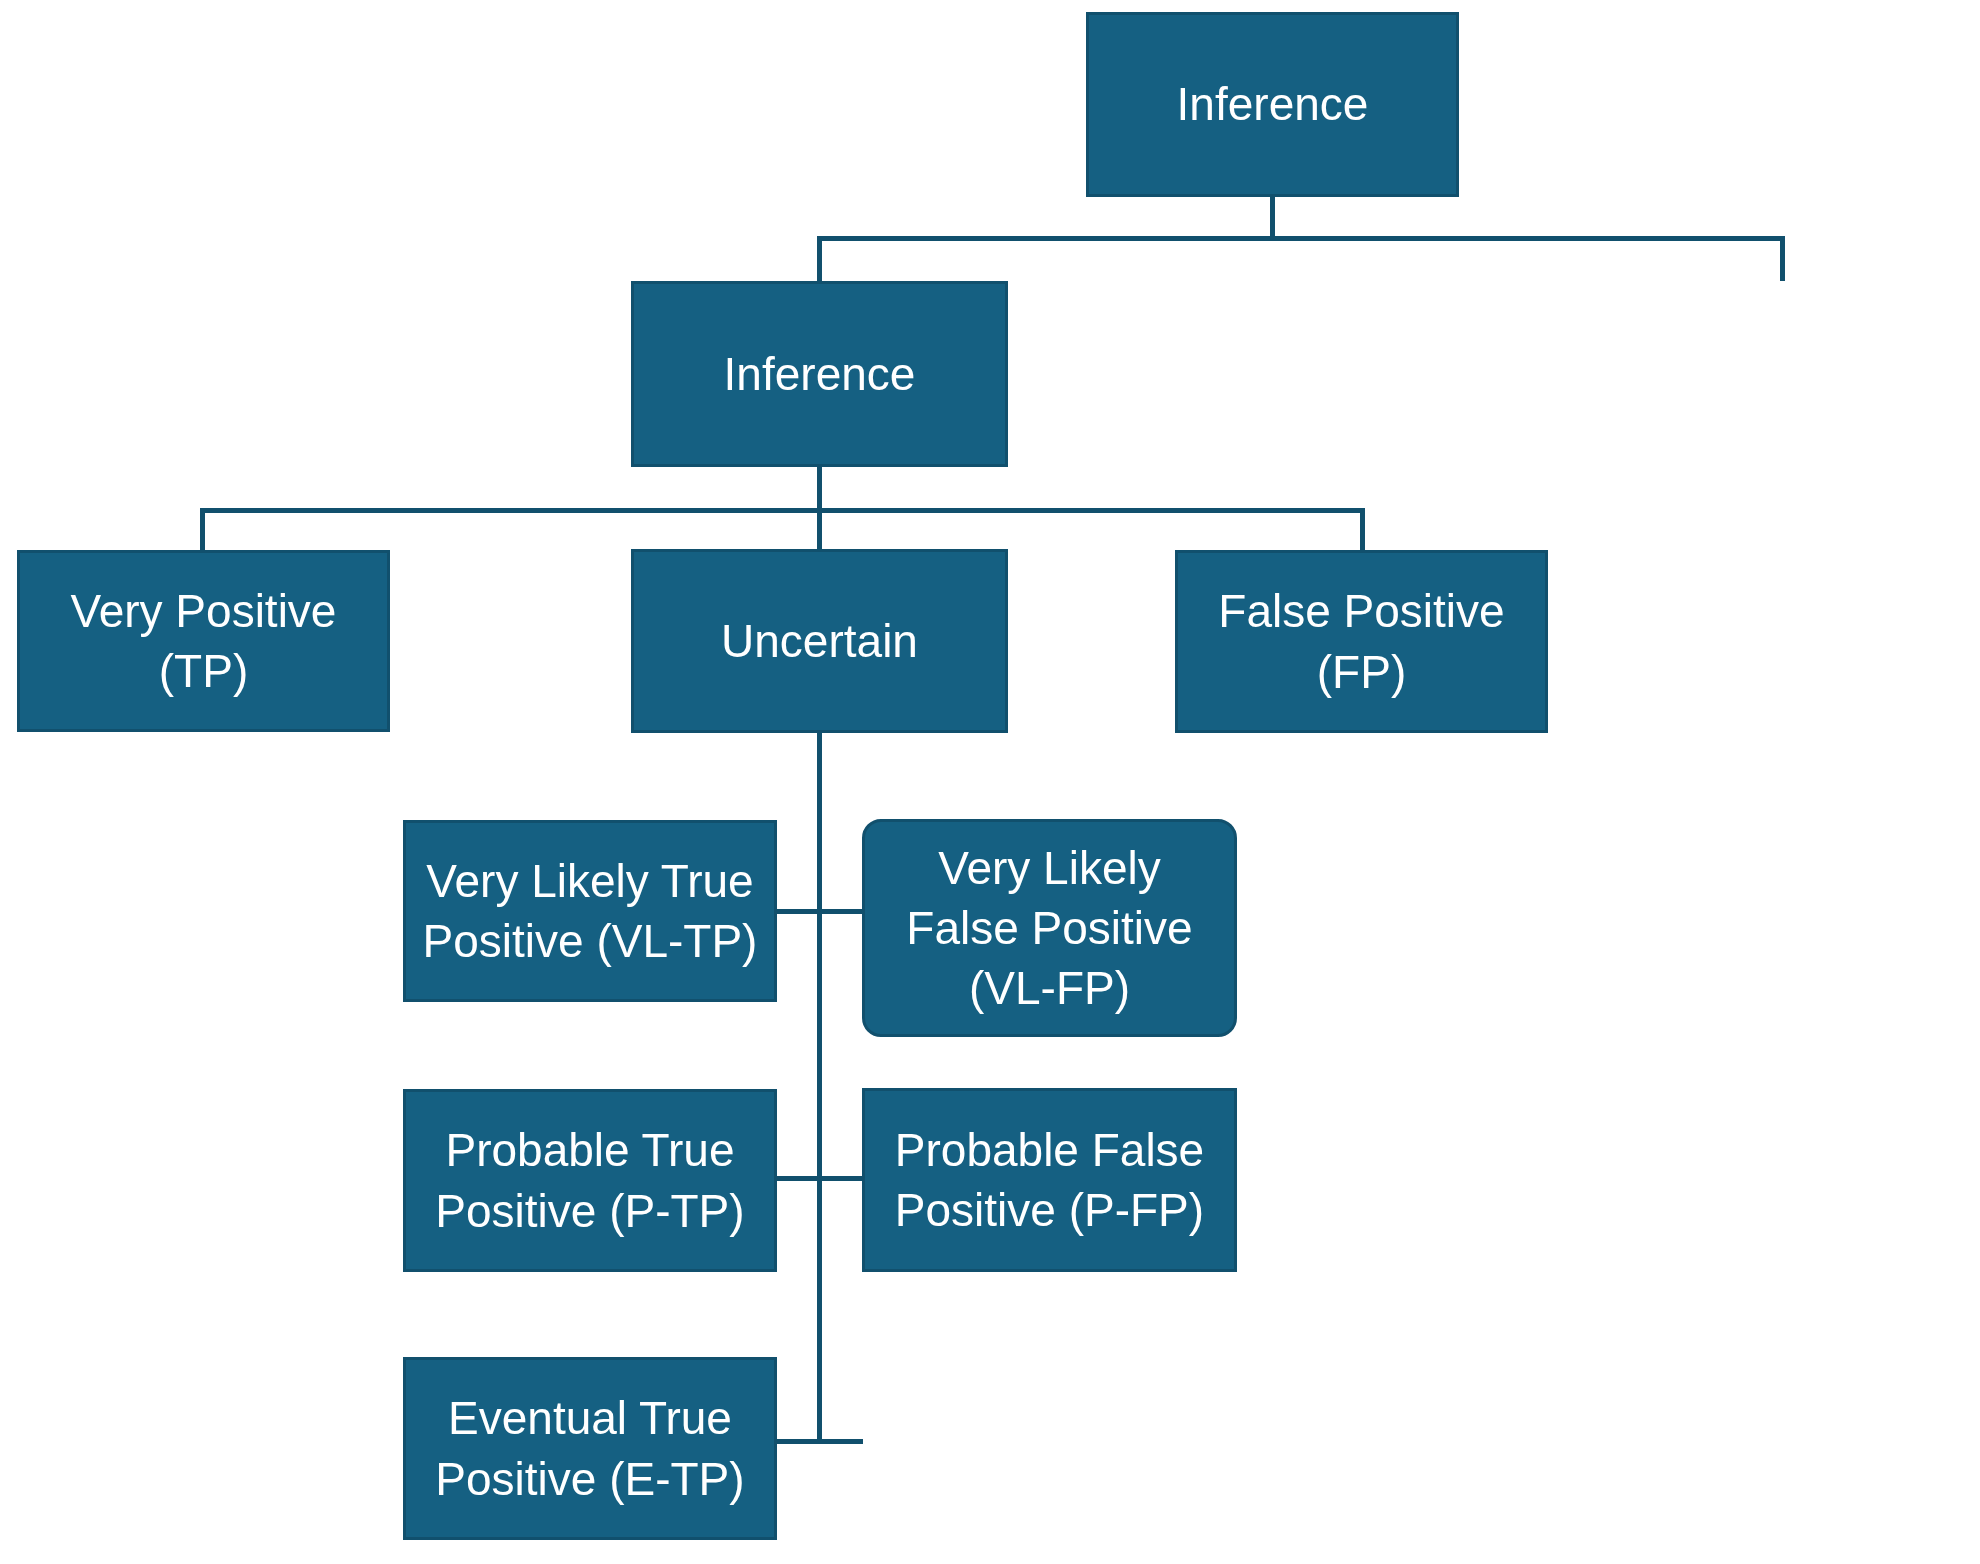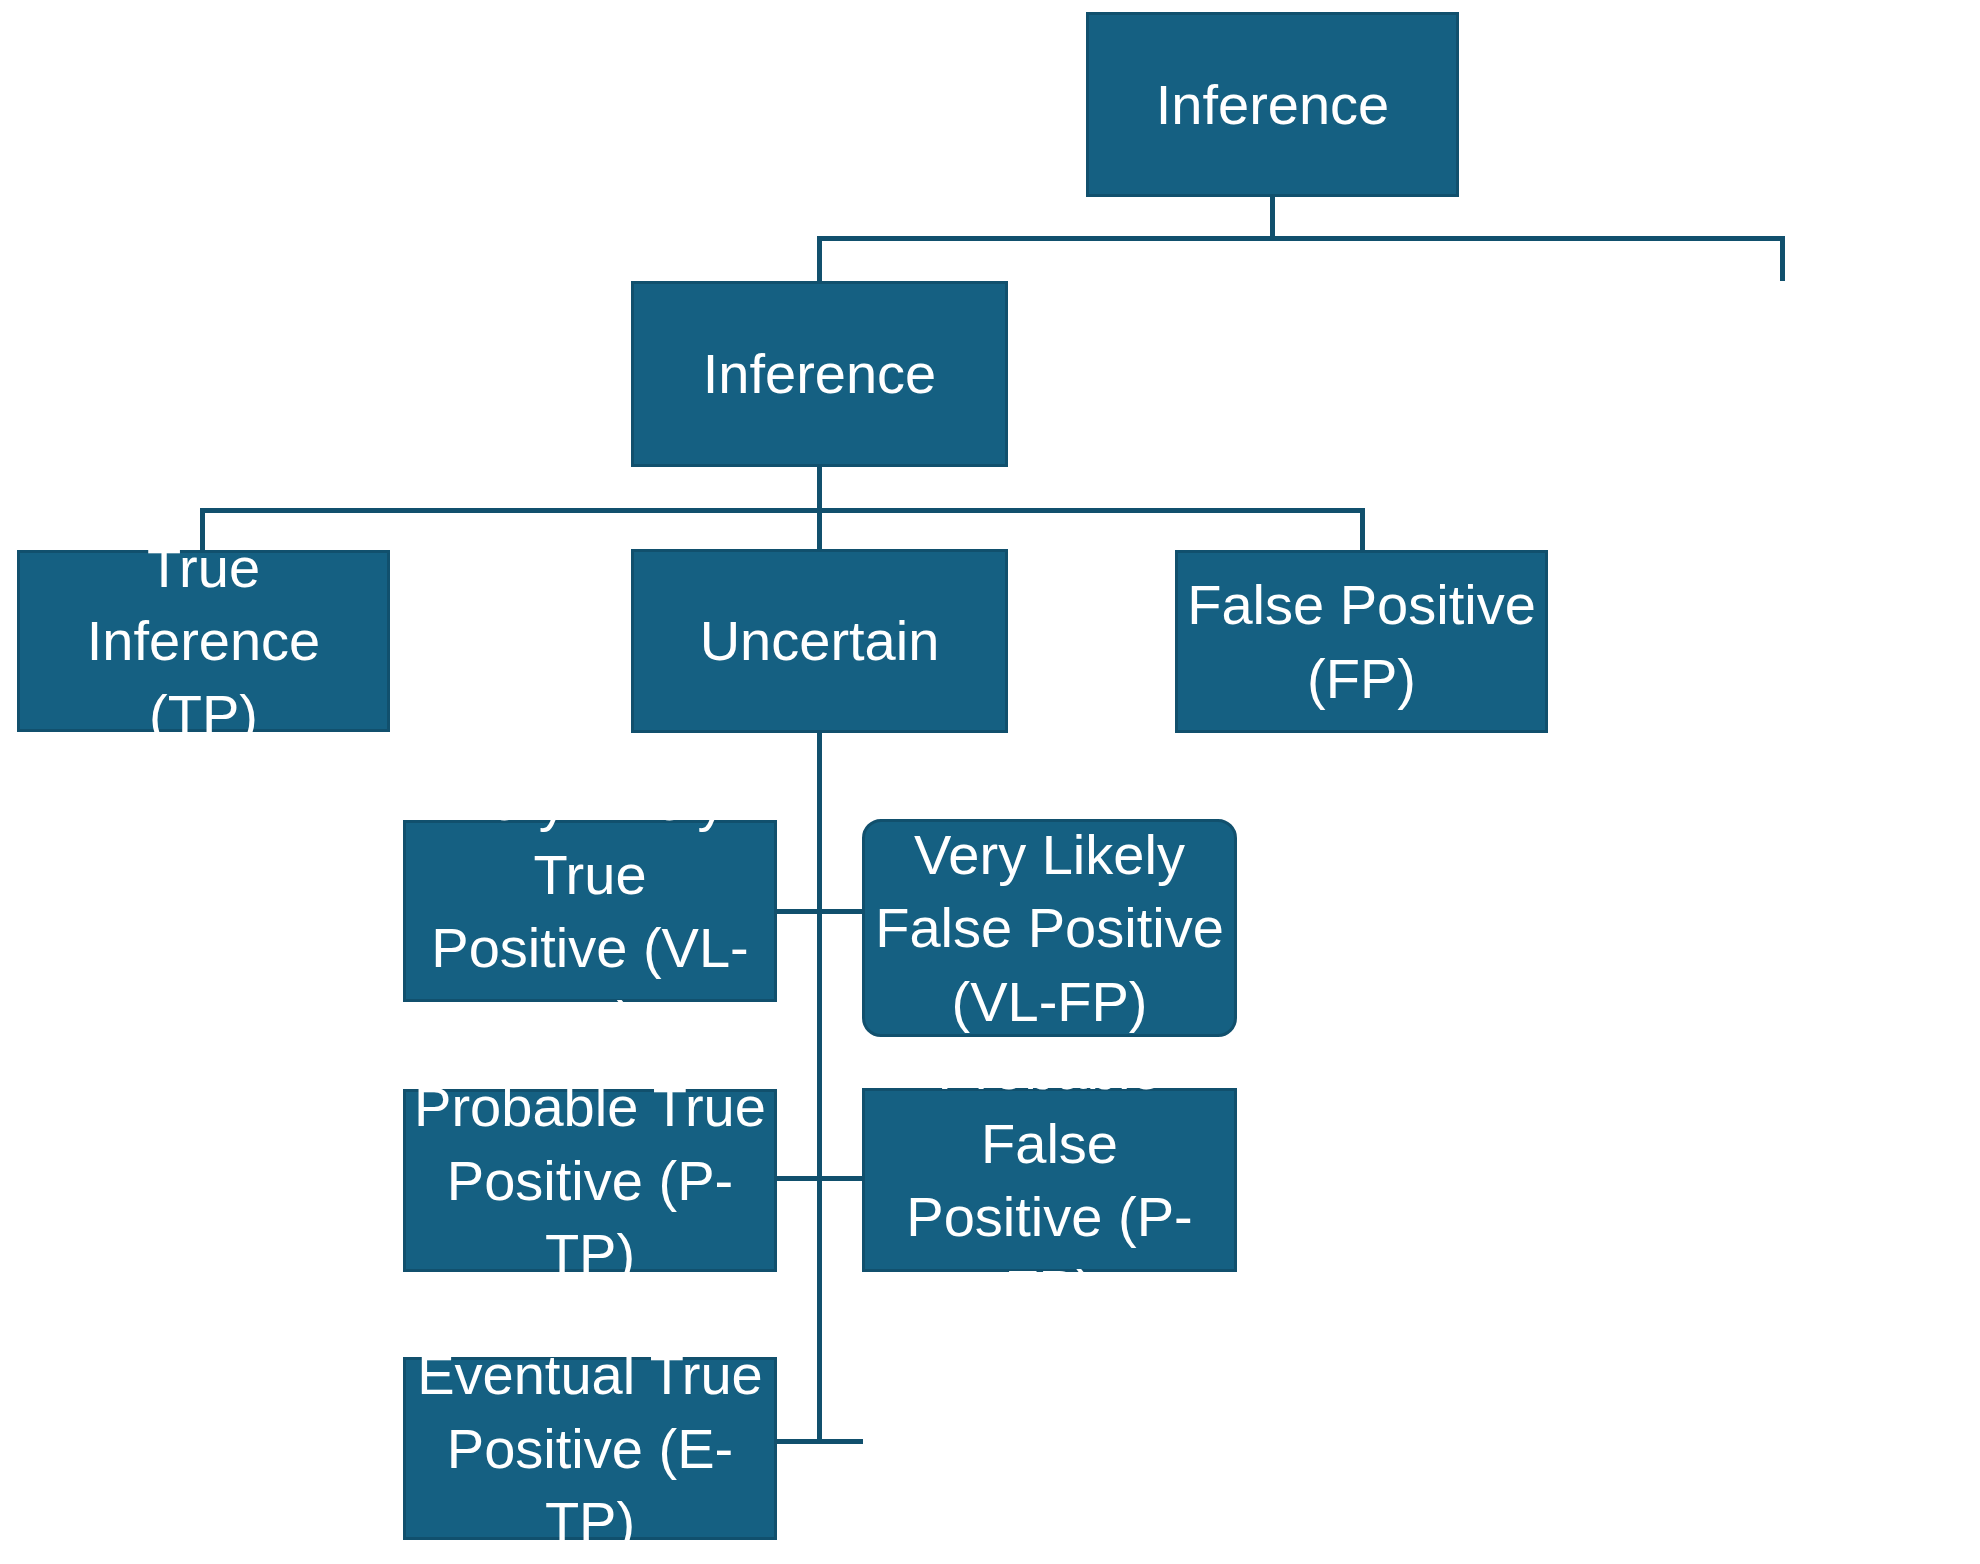--- a/index.html
+++ b/index.html
@@ -21,21 +21,21 @@
   .node{
     position:absolute;
     box-sizing:border-box;
     background:var(--fill);
     border:3px solid var(--border);
     color:var(--text);
     display:flex;
     align-items:center;
     justify-content:center;
     text-align:center;
-    font-size:56px;
+    font-size:46px;
     line-height:1.31;
     white-space:pre-line;
     padding:4px 8px;
   }
   .conn{
     position:absolute;
     background:var(--line);
   }
 </style>
 </head>
@@ -62,21 +62,21 @@
   <div class="node" style="left:1086px;top:12px;width:373px;height:185px;">
     <span>Inference</span>
   </div>
 
   <div class="node" style="left:631px;top:281px;width:377px;height:186px;">
     <span>Inference</span>
   </div>
 
 
   <div class="node" style="left:17px;top:550px;width:373px;height:182px;">
-    <span>True Inference
+    <span>Very Positive
 (TP)</span>
   </div>
 
   <div class="node" style="left:631px;top:549px;width:377px;height:184px;">
     <span>Uncertain</span>
   </div>
 
   <div class="node" style="left:1175px;top:550px;width:373px;height:183px;">
     <span>False Positive
 (FP)</span>

